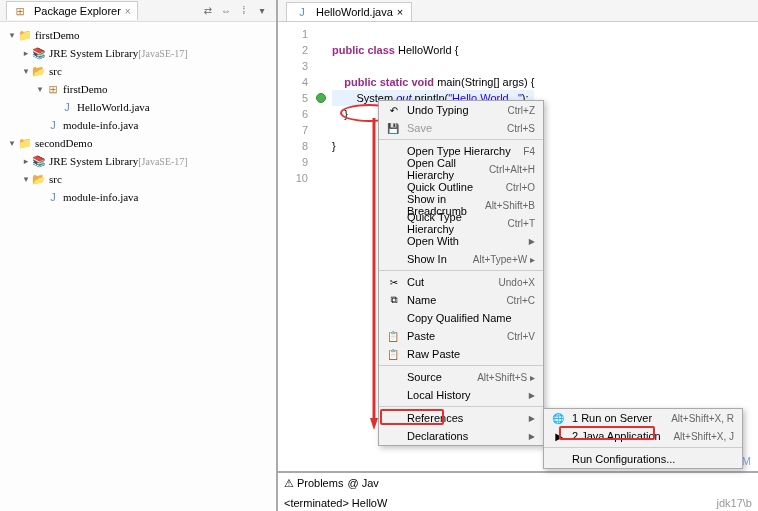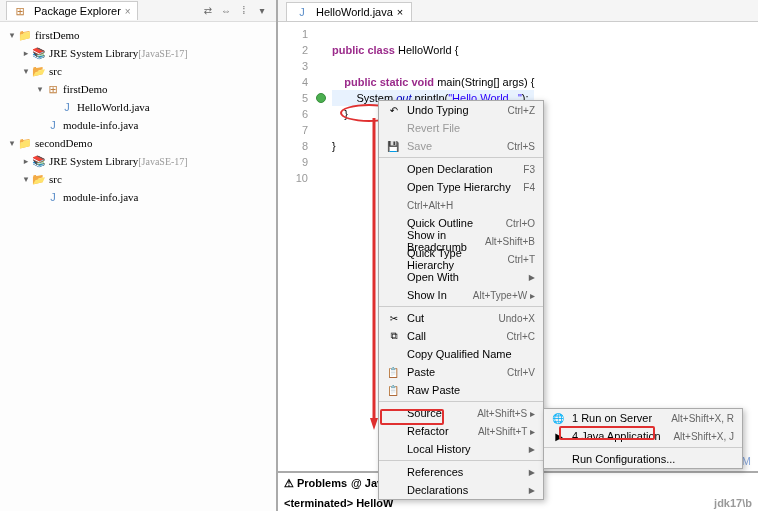--- a/index.html
+++ b/index.html
@@ -42,21 +42,21 @@
 .context-menu { position: absolute; background: #f2f2f2; border: 1px solid #aaa; box-shadow: 2px 2px 6px rgba(0,0,0,0.25); z-index: 10; }
 .cm-item { display: flex; align-items: center; height: 18px; padding: 0 8px; gap: 6px; }
 .cm-item.disabled { color: #999; }
 .cm-icon { width: 14px; height: 14px; display: inline-flex; align-items: center; justify-content: center; font-size: 10px; }
 .cm-label { flex: 1; }
 .cm-shortcut { color: #666; font-size: 10px; }
 .cm-sep { height: 1px; background: #ccc; margin: 2px 0; }
 .cm-arrow { color: #666; font-size: 8px; }
 .submenu { position: absolute; left: 543px; top: 408px; width: 200px; background: #f2f2f2; border: 1px solid #aaa; box-shadow: 2px 2px 6px rgba(0,0,0,0.25); z-index: 20; }
 .bottom-tabs { position: absolute; bottom: 0; left: 0; right: 0; height: 40px; border-top: 2px solid #aaa; background: #fff; }
-.bt-row { display: flex; align-items: center; height: 20px; padding: 0 6px; gap: 4px; font-size: 10px; font-weight: bold; }
+.bt-row { display: flex; align-items: center; height: 20px; padding: 0 6px; gap: 4px; font-size: 10px; }
 .watermark { position: absolute; right: 8px; bottom: 40px; font-size: 22px; font-weight: normal; color: #3a6fc8; opacity: 0.6; z-index: 5; pointer-events: none; font-family: Arial; letter-spacing: -1px; }
 .watermark .red { color: #e04040; }
 .wm-cn { position: absolute; right: 20px; bottom: 46px; font-size: 16px; font-weight: bold; color: #3a6fc8; opacity: 0.45; z-index: 5; pointer-events: none; }
 </style>
 </head>
 <body>
 
 <div class="left-panel">
   <div class="panel-header">
     <div class="panel-tab">
@@ -193,41 +193,33 @@
   </div>
 </div>
 
 <div class="context-menu" id="ctxmenu" style="left:378px; top:100px; width:166px;">
     <div class="cm-item">
       <span class="cm-icon">↶</span>
       <span class="cm-label">Undo Typing</span>
       <span class="cm-shortcut">Ctrl+Z</span>
     </div>
     <div class="cm-item disabled">
-      <span class="cm-icon"></span>
-      <span class="cm-label">Revert File</span>
-    </div>
-    <div class="cm-item disabled">
       <span class="cm-icon">💾</span>
       <span class="cm-label">Save</span>
       <span class="cm-shortcut">Ctrl+S</span>
     </div>
     <div class="cm-sep"></div>
     <div class="cm-item">
       <span class="cm-icon"></span>
-      <span class="cm-label">Open Declaration</span>
-      <span class="cm-shortcut">F3</span>
-    </div>
-    <div class="cm-item">
-      <span class="cm-icon"></span>
       <span class="cm-label">Open Type Hierarchy</span>
       <span class="cm-shortcut">F4</span>
     </div>
     <div class="cm-item">
       <span class="cm-icon"></span>
+      <span class="cm-label">Open Call Hierarchy</span>
       <span class="cm-shortcut">Ctrl+Alt+H</span>
     </div>
     <div class="cm-item">
       <span class="cm-icon"></span>
       <span class="cm-label">Quick Outline</span>
       <span class="cm-shortcut">Ctrl+O</span>
     </div>
     <div class="cm-item">
       <span class="cm-icon"></span>
       <span class="cm-label">Show in Breadcrumb</span>
@@ -249,21 +241,21 @@
       <span class="cm-shortcut">Alt+Type+W ▸</span>
     </div>
     <div class="cm-sep"></div>
     <div class="cm-item">
       <span class="cm-icon">✂</span>
       <span class="cm-label">Cut</span>
       <span class="cm-shortcut">Undo+X</span>
     </div>
     <div class="cm-item">
       <span class="cm-icon">⧉</span>
-      <span class="cm-label">Call</span>
+      <span class="cm-label">Name</span>
       <span class="cm-shortcut">Ctrl+C</span>
     </div>
     <div class="cm-item">
       <span class="cm-icon"></span>
       <span class="cm-label">Copy Qualified Name</span>
     </div>
     <div class="cm-item">
       <span class="cm-icon">📋</span>
       <span class="cm-label">Paste</span>
       <span class="cm-shortcut">Ctrl+V</span>
@@ -273,25 +265,20 @@
       <span class="cm-label">Raw Paste</span>
     </div>
     <div class="cm-sep"></div>
     <div class="cm-item">
       <span class="cm-icon"></span>
       <span class="cm-label">Source</span>
       <span class="cm-shortcut">Alt+Shift+S ▸</span>
     </div>
     <div class="cm-item">
       <span class="cm-icon"></span>
-      <span class="cm-label">Refactor</span>
-      <span class="cm-shortcut">Alt+Shift+T ▸</span>
-    </div>
-    <div class="cm-item">
-      <span class="cm-icon"></span>
       <span class="cm-label">Local History</span>
       <span class="cm-arrow">▶</span>
     </div>
     <div class="cm-sep"></div>
     <div class="cm-item">
       <span class="cm-icon"></span>
       <span class="cm-label">References</span>
       <span class="cm-arrow">▶</span>
     </div>
     <div class="cm-item">
@@ -303,21 +290,21 @@
 <div class="red-rect" style="left:380px; top:409px; width:64px; height:16px; z-index:15;"></div>
 
 <div class="submenu" id="submenu">
     <div class="cm-item">
       <span class="cm-icon">🌐</span>
       <span class="cm-label">1 Run on Server</span>
       <span class="cm-shortcut">Alt+Shift+X, R</span>
     </div>
     <div class="cm-item">
       <span class="cm-icon">▶</span>
-      <span class="cm-label">4 Java Application</span>
+      <span class="cm-label">2 Java Application</span>
       <span class="cm-shortcut">Alt+Shift+X, J</span>
     </div>
     <div class="cm-sep"></div>
     <div class="cm-item">
       <span class="cm-icon"></span>
       <span class="cm-label">Run Configurations...</span>
     </div>
   </div>
 <div class="red-rect" style="left:559px; top:426px; width:96px; height:14px; z-index:25;"></div>
 

